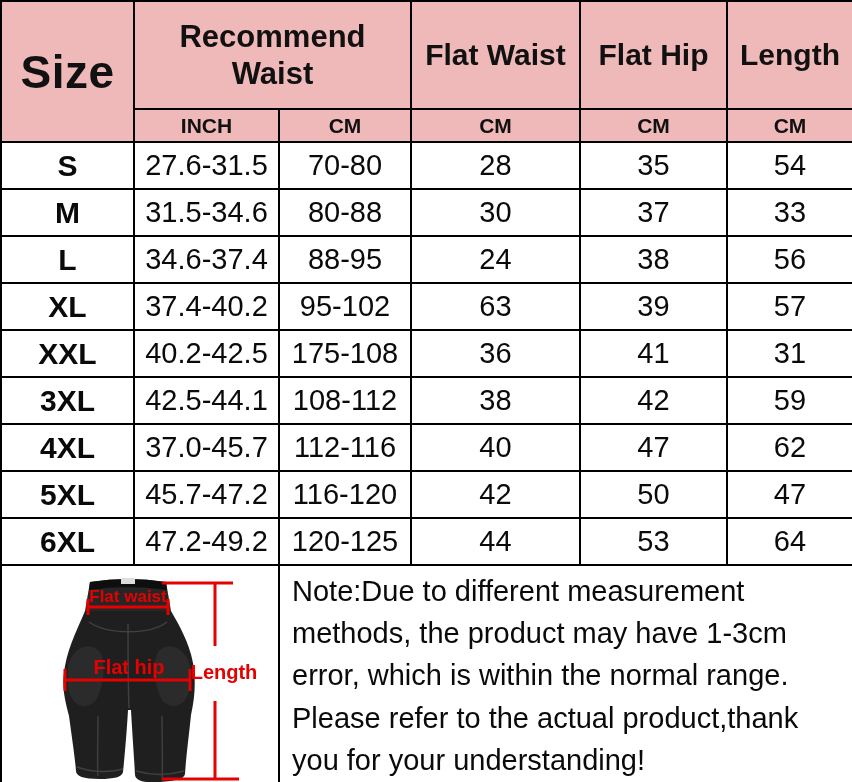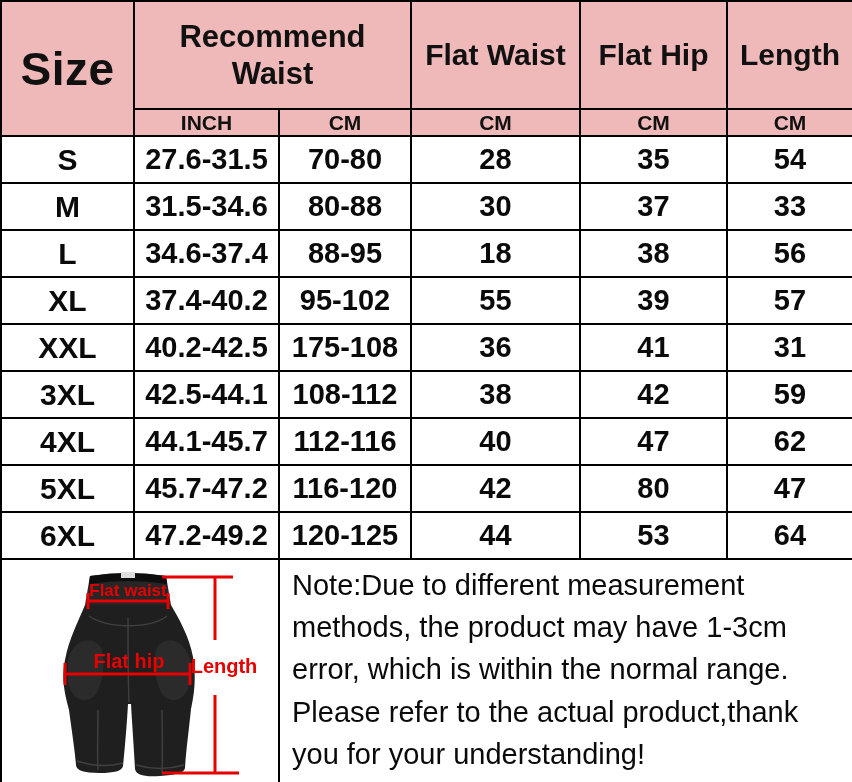--- a/index.html
+++ b/index.html
@@ -20,29 +20,29 @@
   }
   th, td {
     border: 2px solid #000000;
     text-align: center;
     vertical-align: middle;
     padding: 0;
     overflow: hidden;
   }
   th.pink { background: #f0b9b9; color: #111111; }
   tr.hrow1 { height: 108px; }
-  tr.hrow2 { height: 27px; }
+  tr.hrow2 { height: 33px; }
   tr.drow  { height: 47px; }
   tr.brow  { height: 230px; }
   .size-h  { font-size: 46px; font-weight: bold; letter-spacing: 0.5px; }
   .main-h  { font-size: 30px; font-weight: bold; white-space: nowrap; }
   .rec-h   { font-size: 31px; font-weight: bold; white-space: normal; line-height: 1.2; padding: 0 28px; }
   .unit    { font-size: 21px; font-weight: bold; }
   .cell-size { font-size: 30px; font-weight: bold; }
-  .cell-val  { font-size: 29px; font-weight: bold; }
+  .cell-val  { font-size: 29px; font-weight: normal; }
   td.diagram-cell { padding: 0; vertical-align: top; background: #ffffff; }
   td.note-cell { text-align: left; vertical-align: middle; padding: 2px 12px 11px 12px; }
   .note-text { font-size: 29px; line-height: 1.45; color: #0a0a0a; }
   svg { display: block; }
   .ann-text { font-weight: bold; fill: #e60000; font-family: "Liberation Sans", sans-serif; }
 </style>
 </head>
 <body>
 
 <div class="page">
@@ -85,29 +85,29 @@
         <td class="cell-val">31.5-34.6</td>
         <td class="cell-val">80-88</td>
         <td class="cell-val">30</td>
         <td class="cell-val">37</td>
         <td class="cell-val">33</td>
       </tr>
       <tr class="drow">
         <td class="cell-size">L</td>
         <td class="cell-val">34.6-37.4</td>
         <td class="cell-val">88-95</td>
-        <td class="cell-val">18</td>
+        <td class="cell-val">24</td>
         <td class="cell-val">38</td>
         <td class="cell-val">56</td>
       </tr>
       <tr class="drow">
         <td class="cell-size">XL</td>
         <td class="cell-val">37.4-40.2</td>
         <td class="cell-val">95-102</td>
-        <td class="cell-val">55</td>
+        <td class="cell-val">63</td>
         <td class="cell-val">39</td>
         <td class="cell-val">57</td>
       </tr>
       <tr class="drow">
         <td class="cell-size">XXL</td>
         <td class="cell-val">40.2-42.5</td>
         <td class="cell-val">175-108</td>
         <td class="cell-val">36</td>
         <td class="cell-val">41</td>
         <td class="cell-val">31</td>
@@ -115,32 +115,32 @@
       <tr class="drow">
         <td class="cell-size">3XL</td>
         <td class="cell-val">42.5-44.1</td>
         <td class="cell-val">108-112</td>
         <td class="cell-val">38</td>
         <td class="cell-val">42</td>
         <td class="cell-val">59</td>
       </tr>
       <tr class="drow">
         <td class="cell-size">4XL</td>
-        <td class="cell-val">44.1-45.7</td>
+        <td class="cell-val">37.0-45.7</td>
         <td class="cell-val">112-116</td>
         <td class="cell-val">40</td>
         <td class="cell-val">47</td>
         <td class="cell-val">62</td>
       </tr>
       <tr class="drow">
         <td class="cell-size">5XL</td>
         <td class="cell-val">45.7-47.2</td>
         <td class="cell-val">116-120</td>
         <td class="cell-val">42</td>
-        <td class="cell-val">80</td>
+        <td class="cell-val">50</td>
         <td class="cell-val">47</td>
       </tr>
       <tr class="drow">
         <td class="cell-size">6XL</td>
         <td class="cell-val">47.2-49.2</td>
         <td class="cell-val">120-125</td>
         <td class="cell-val">44</td>
         <td class="cell-val">53</td>
         <td class="cell-val">64</td>
       </tr>

